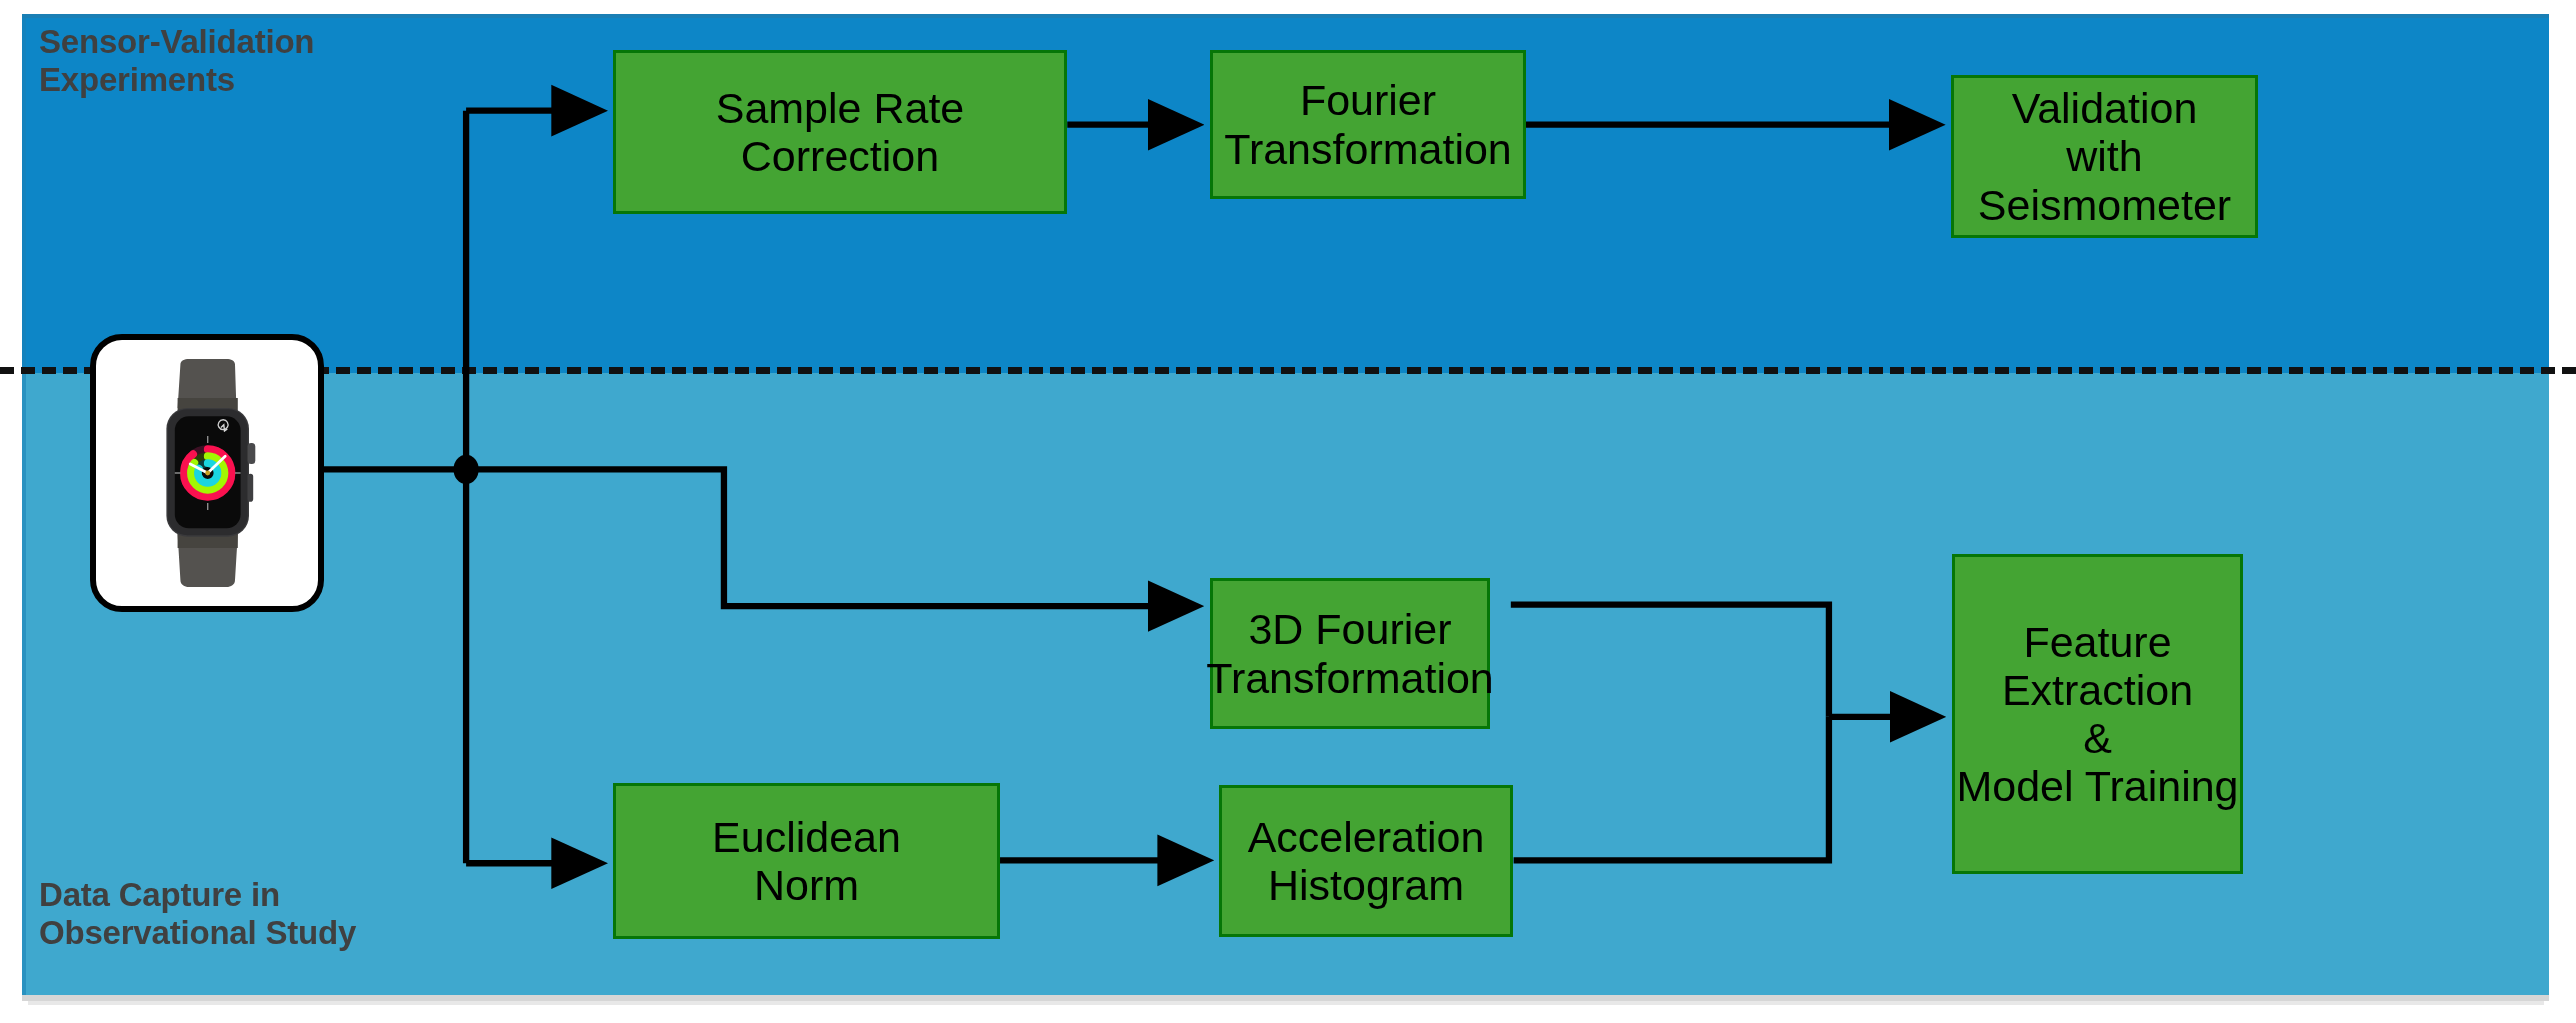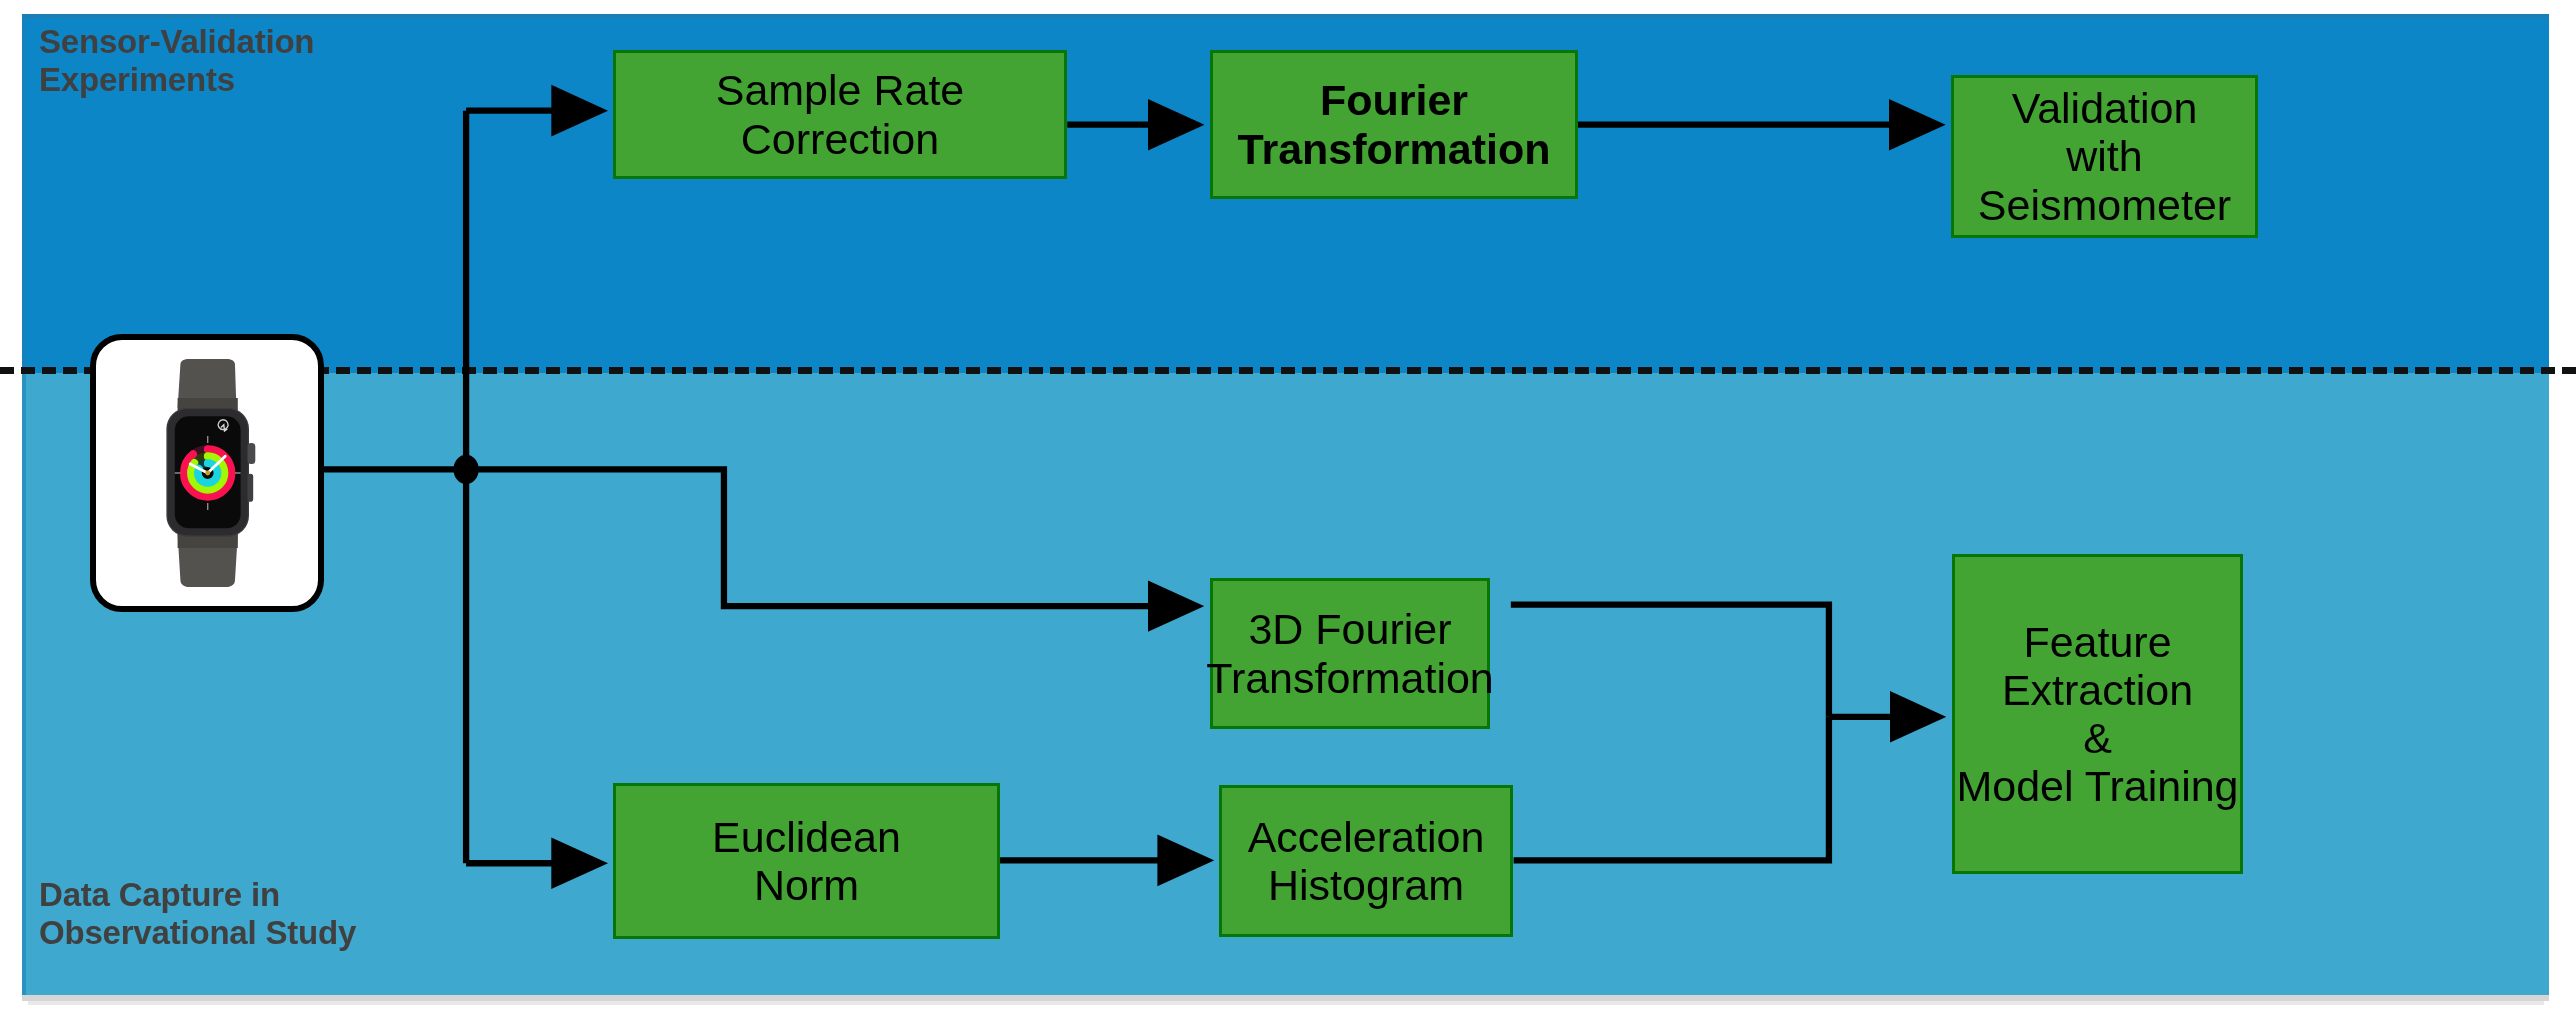--- a/index.html
+++ b/index.html
@@ -97,22 +97,22 @@
     align-items: center;
     justify-content: center;
     text-align: center;
     color: #000000;
     font-size: 43px;
     line-height: 1.12;
     white-space: pre-line;
     font-family: "Liberation Sans", sans-serif;
   }
 
-  #node-sample-rate    { left: 613px;  top: 50px;   width: 454px; height: 129px; }
-  #node-fourier        { left: 1210px; top: 50px;   width: 368px; height: 149px; font-weight: bold; }
+  #node-sample-rate    { left: 613px;  top: 50px;   width: 454px; height: 164px; }
+  #node-fourier        { left: 1210px; top: 50px;   width: 316px; height: 149px; }
   #node-validation     { left: 1951px; top: 51px;   width: 307px; height: 163px; margin-top: 24px; }
   #node-fourier3d      { left: 1210px; top: 530px;  width: 280px; height: 151px; margin-top: 48px; }
   #node-euclidean      { left: 613px;  top: 783px; width: 387px; height: 156px; }
   #node-accel-hist     { left: 1219px; top: 785px; width: 294px; height: 152px; }
   #node-feature        { left: 1952px; top: 554px;  width: 291px; height: 320px; }
 
   
   #wires {
     position: absolute;
     left: 0; top: 0;

